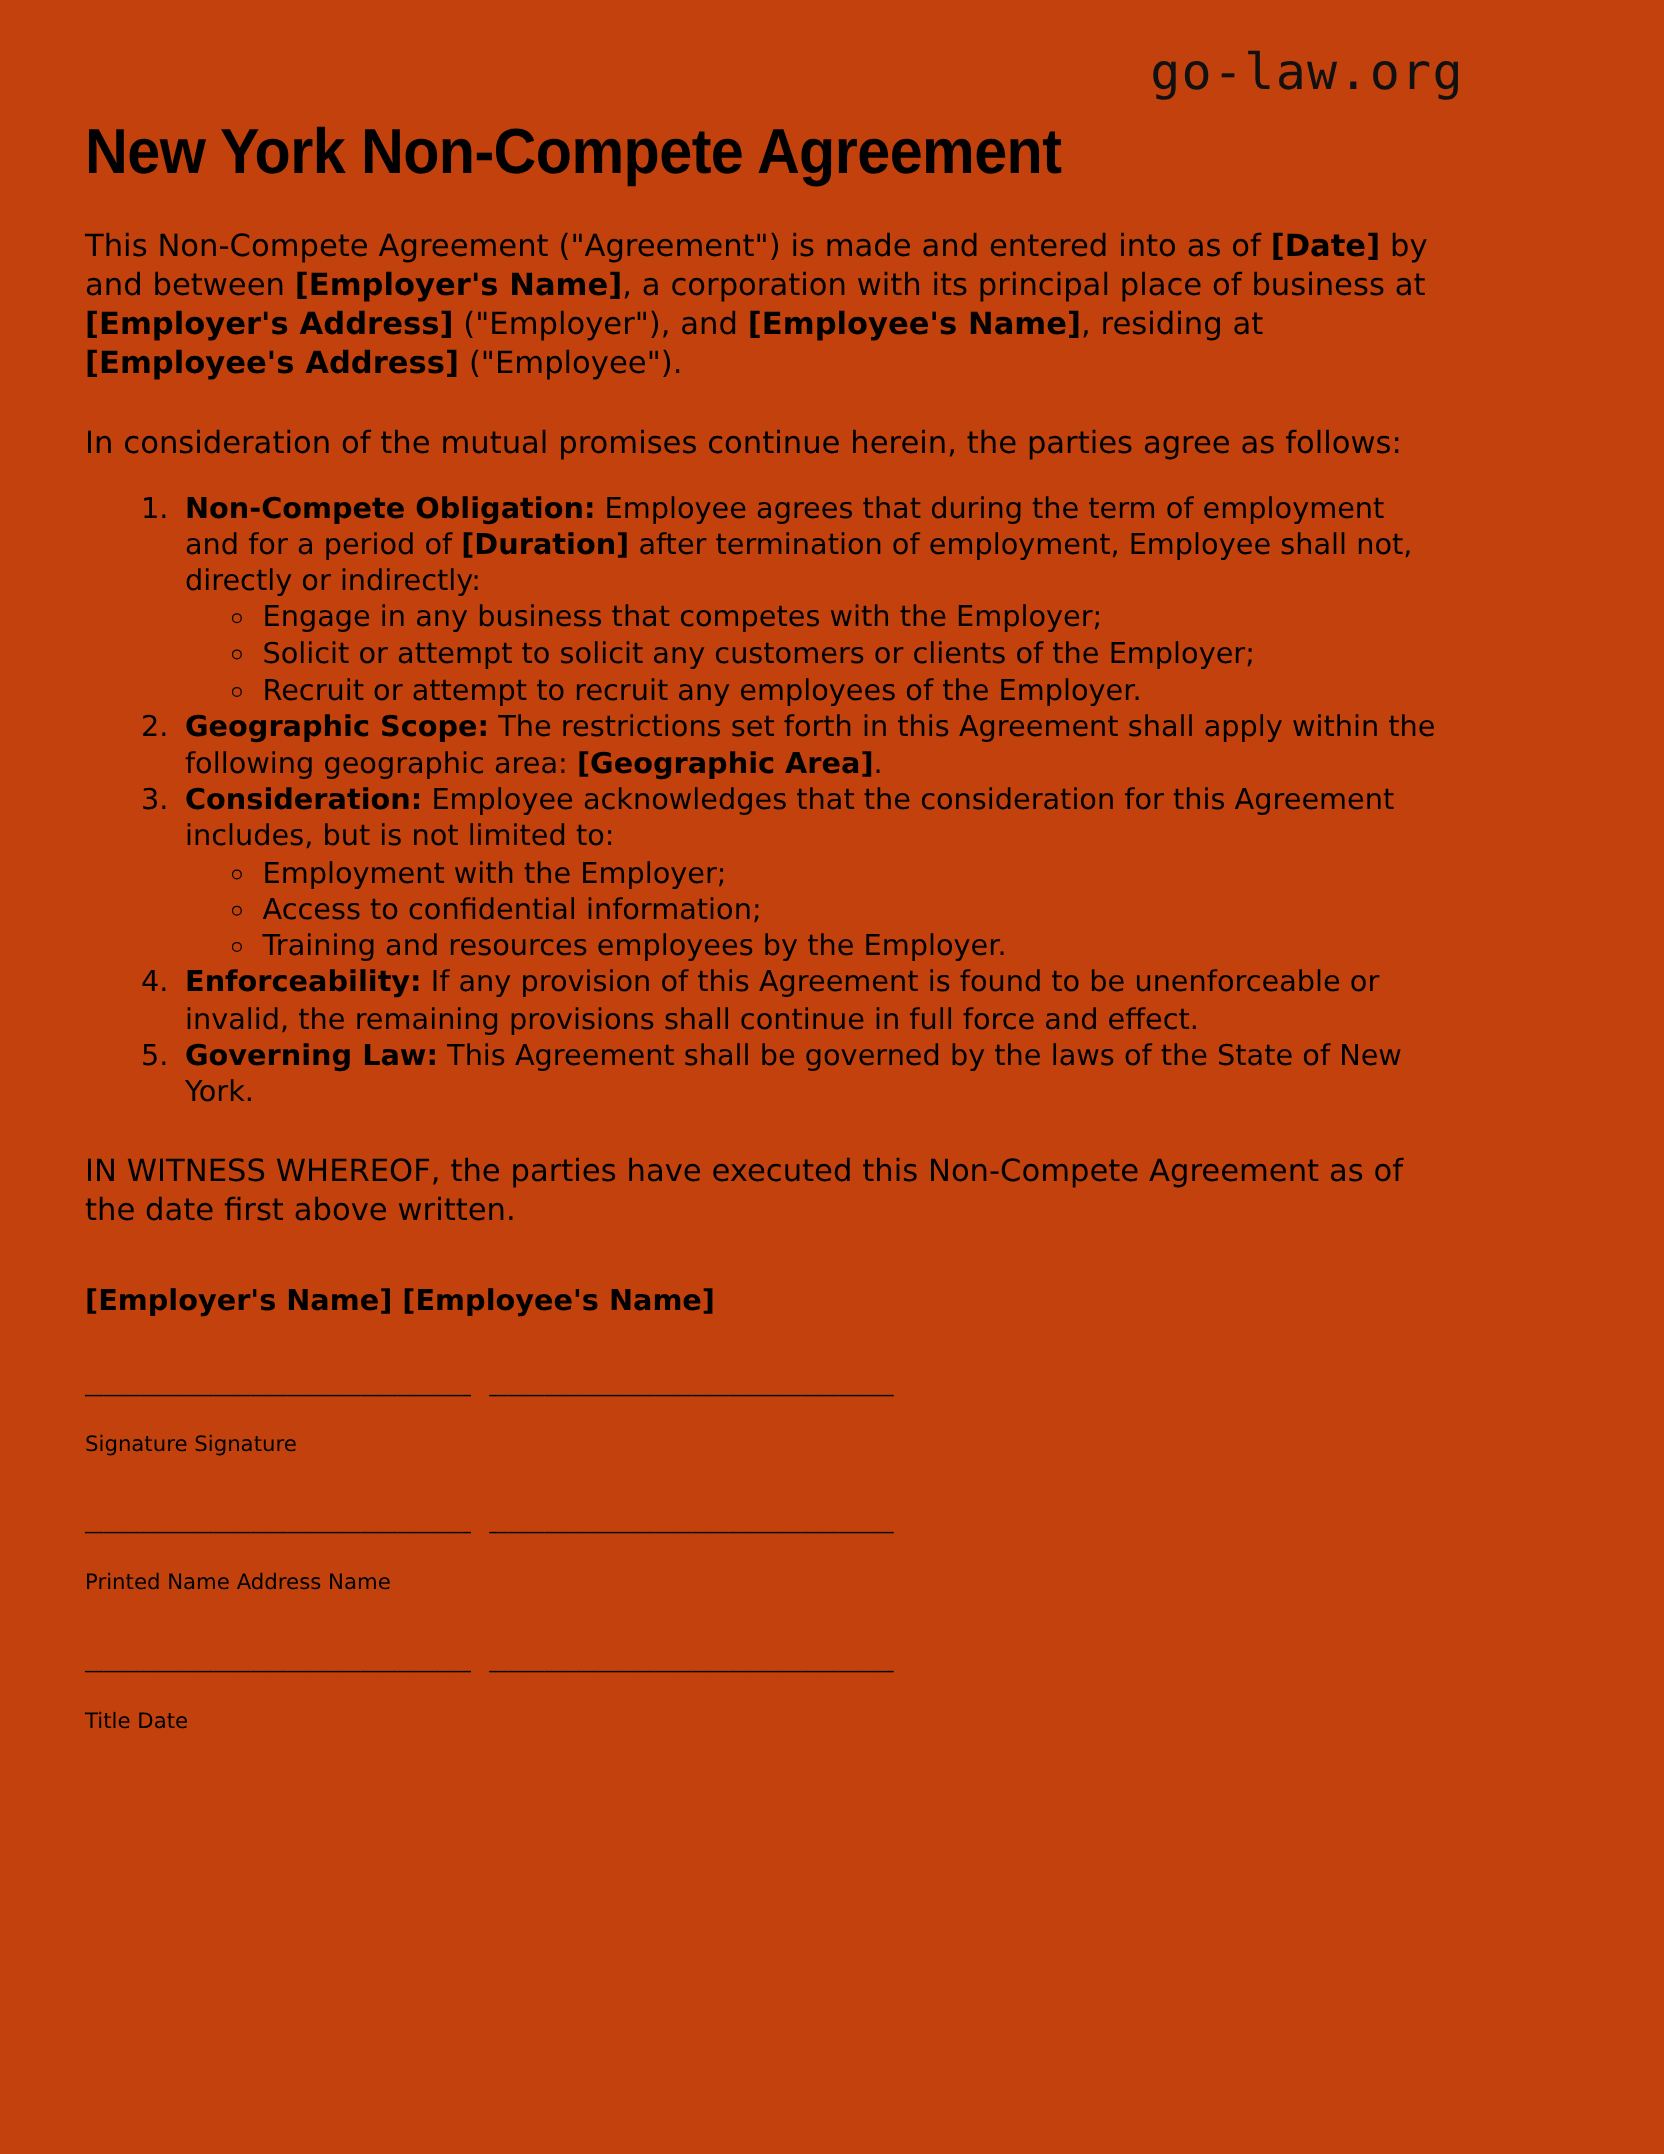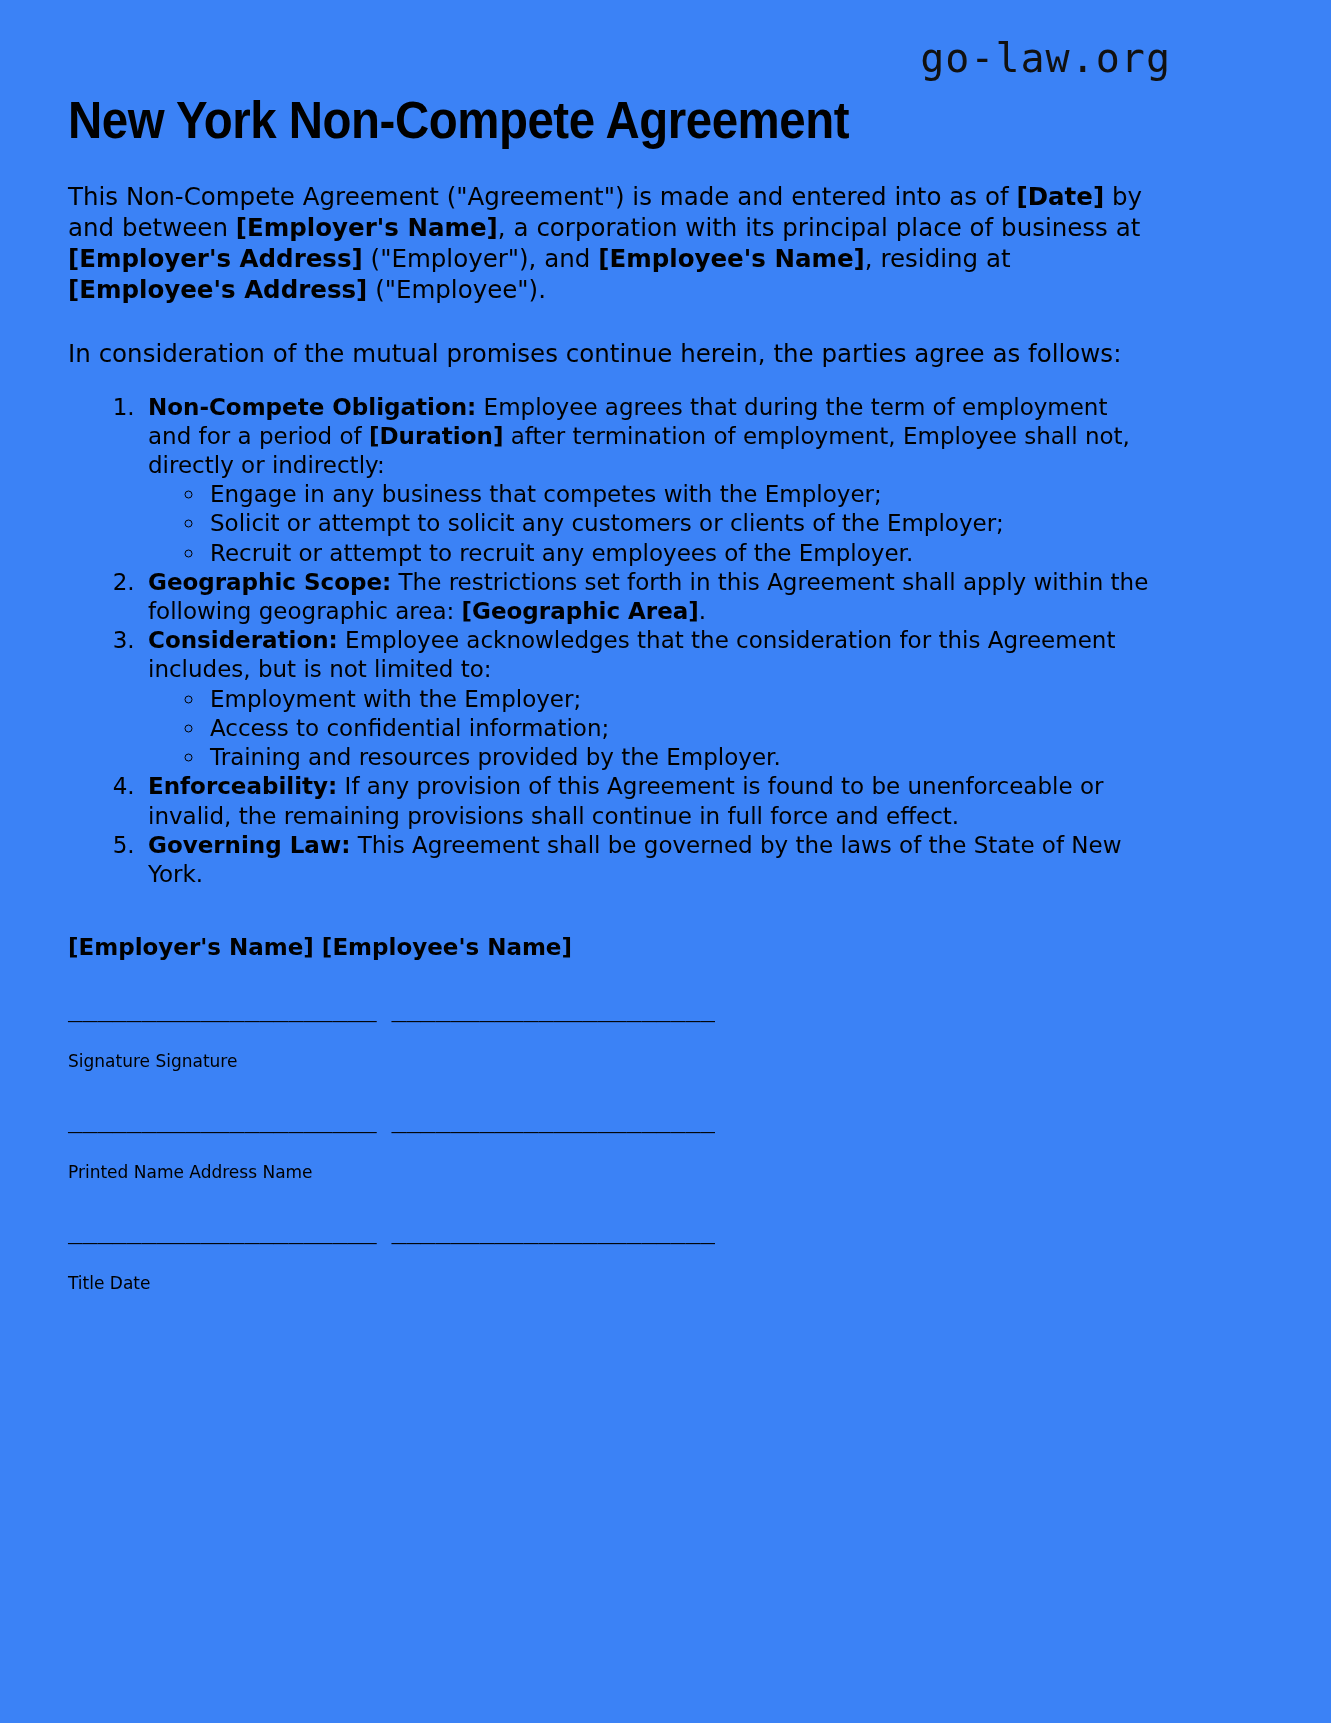--- a/index.html
+++ b/index.html
@@ -13,21 +13,21 @@
     font-family: "DejaVu Sans", sans-serif;
     color: #000000;
     -webkit-font-smoothing: antialiased;
   }
   .page {
     position: relative;
     width: 1331px;
     min-height: 1723px;
     box-sizing: border-box;
     padding: 40px 160px 40px 68px;
-    background: #3b82f6;
+    background: #c2410c;
   }
   .brand {
     position: absolute;
     top: 38px;
     right: 160px;
     font-family: "DejaVu Sans Mono", "Liberation Mono", monospace;
     font-size: 40px;
     letter-spacing: 1px;
     color: #111111;
     line-height: 1;
@@ -119,31 +119,32 @@
         </ul>
       </li>
       <li>
         <b>Geographic Scope:</b><span> The restrictions set forth in this Agreement shall apply within the following geographic area: </span><b>[Geographic Area]</b><span>.</span>
       </li>
       <li>
         <b>Consideration:</b><span> Employee acknowledges that the consideration for this Agreement includes, but is not limited to:</span>
         <ul class="sub-list">
           <li>Employment with the Employer;</li>
           <li>Access to confidential information;</li>
-          <li>Training and resources provided by the Employer.</li>
+          <li>Training and resources employees by the Employer.</li>
         </ul>
       </li>
       <li>
         <b>Enforceability:</b><span> If any provision of this Agreement is found to be unenforceable or invalid, the remaining provisions shall continue in full force and effect.</span>
       </li>
       <li>
         <b>Governing Law:</b><span> This Agreement shall be governed by the laws of the State of New York.</span>
       </li>
     </ol>
 
+    <p class="para">IN WITNESS WHEREOF, the parties have executed this Non-Compete Agreement as of the date first above written.</p>
 
     <p class="sig-names">[Employer's Name] [Employee's Name]</p>
 
     <div class="sig-rule">_____________________ ______________________</div>
     <div class="sig-label">Signature Signature</div>
 
     <div class="sig-rule">_____________________ ______________________</div>
     <div class="sig-label">Printed Name Address Name</div>
 
     <div class="sig-rule">_____________________ ______________________</div>

